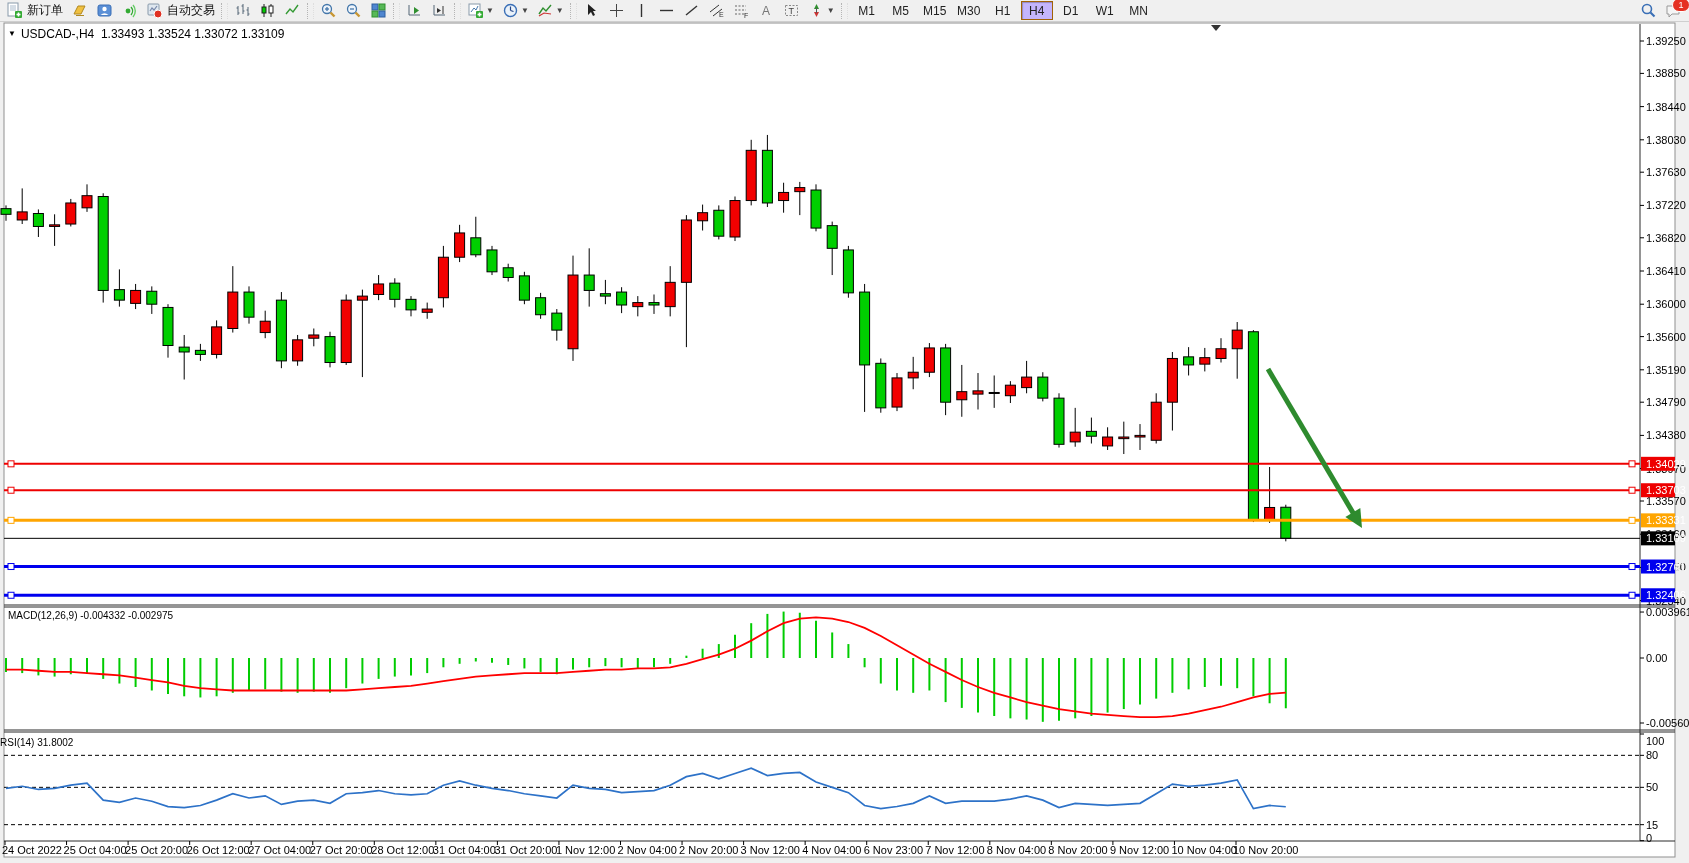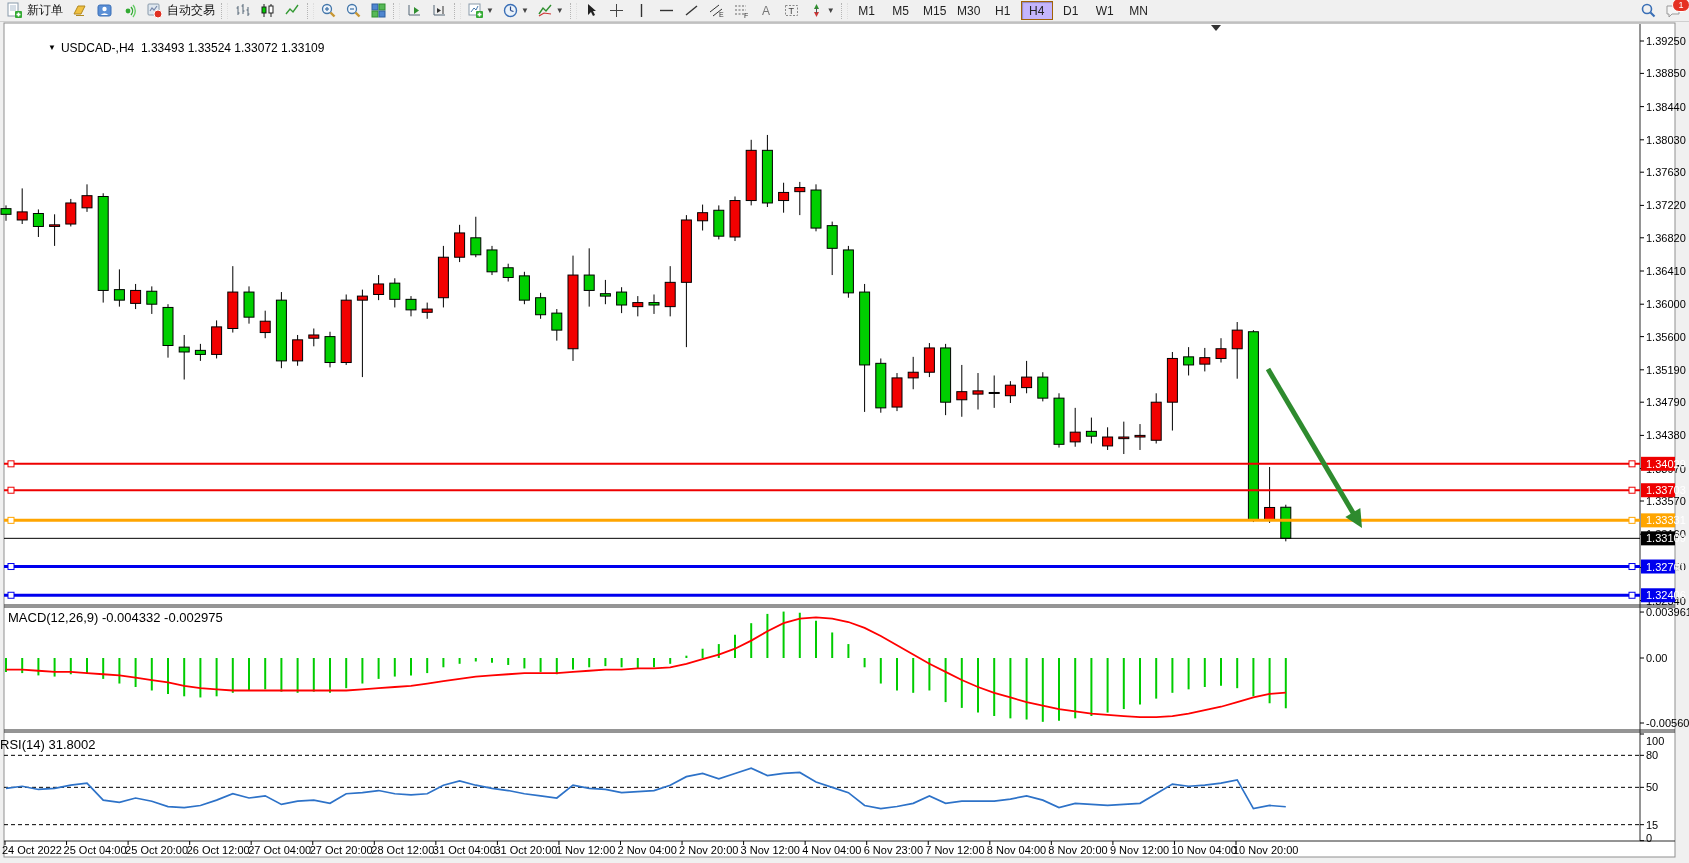--- a/index.html
+++ b/index.html
@@ -12,22 +12,22 @@
   .tbtn svg{display:block;}
   .tbtn .cap{font-size:12px;color:#111;margin-left:4px;white-space:nowrap;}
   .caret{font-size:8px;color:#444;margin-left:2px;}
   .tf{min-width:24px;height:17px;font-size:12px;color:#222;display:flex;align-items:center;justify-content:center;padding:0 3px;border:1px solid transparent;margin:0 1px;}
   .tf.active{border:1px solid #a16207;background:#c4b5fd;box-shadow:inset 1px 1px 1px rgba(0,0,0,0.25);}
   #right-icons{margin-left:auto;display:flex;align-items:center;}
   #chat-btn{position:relative;}
   #chat-badge{position:absolute;top:-2px;right:-4px;background:#e53022;color:#fff;font-size:9px;min-width:12px;height:12px;border-radius:7px;display:flex;align-items:center;justify-content:center;padding:0 2px;border:1px solid #fff;}
   
   #chart-svg{position:absolute;left:0;top:0;z-index:1;}
-  .olabel{position:absolute;z-index:3;font-size:13px;color:#000;white-space:nowrap;}
-  #chart-title{left:8px;top:41px;font-size:12px;margin-left:40px;}
+  .olabel{position:absolute;z-index:3;font-size:10px;color:#000;white-space:nowrap;}
+  #chart-title{left:8px;top:27px;font-size:12px;}
   #chart-title .tri{font-size:8px;vertical-align:2px;margin-right:5px;}
   #macd-label{left:8px;top:610px;}
   #rsi-label{left:0;top:737px;}
 </style>
 </head>
 <body>
 
 <div id="stage">
 
   <div id="toolbar">

